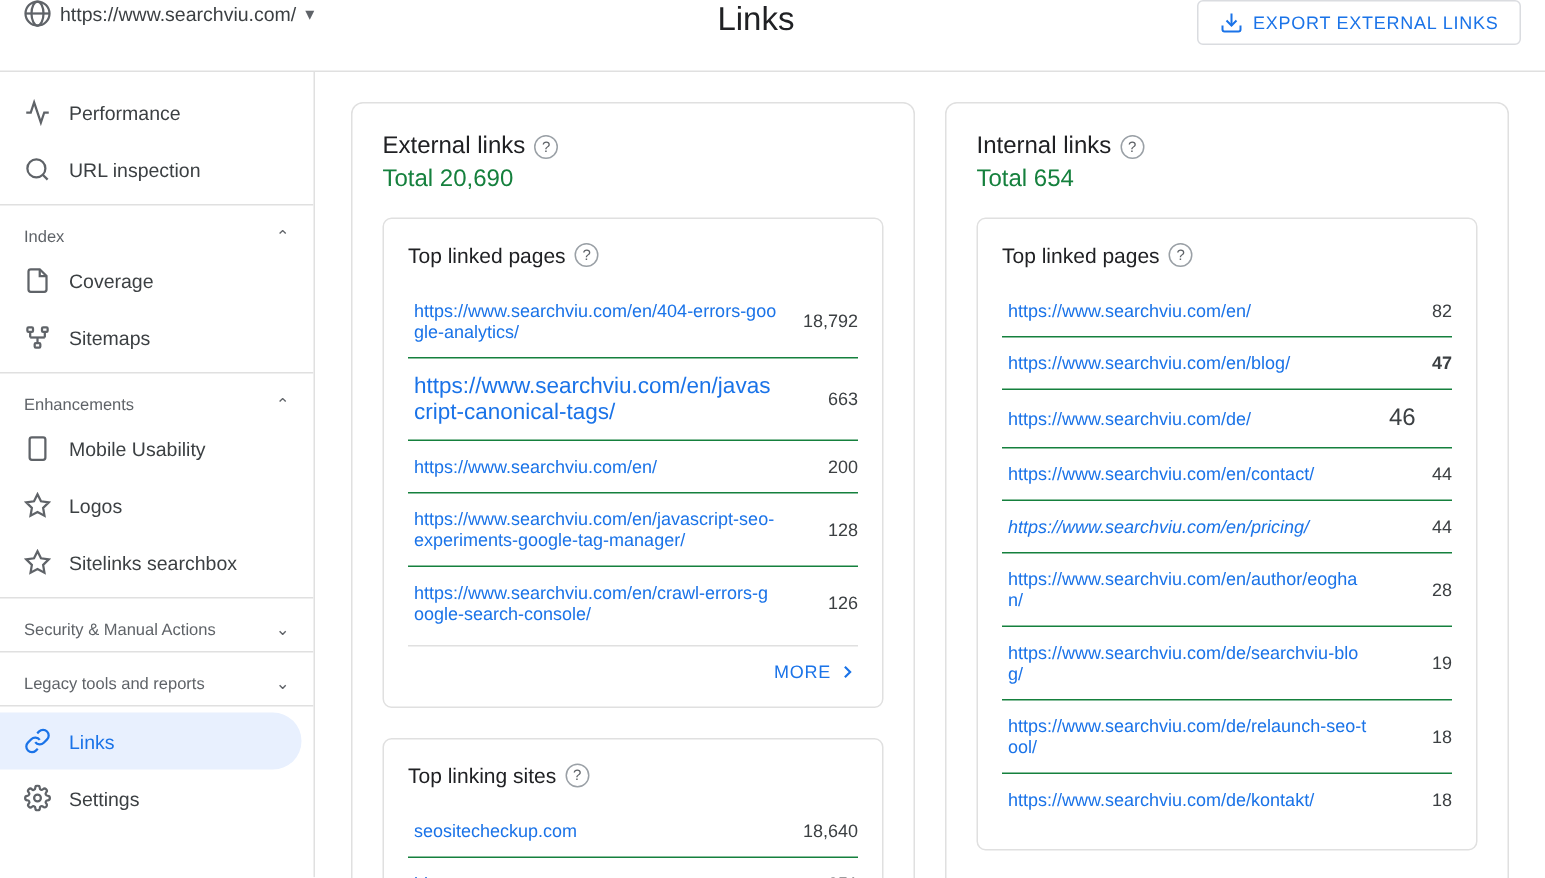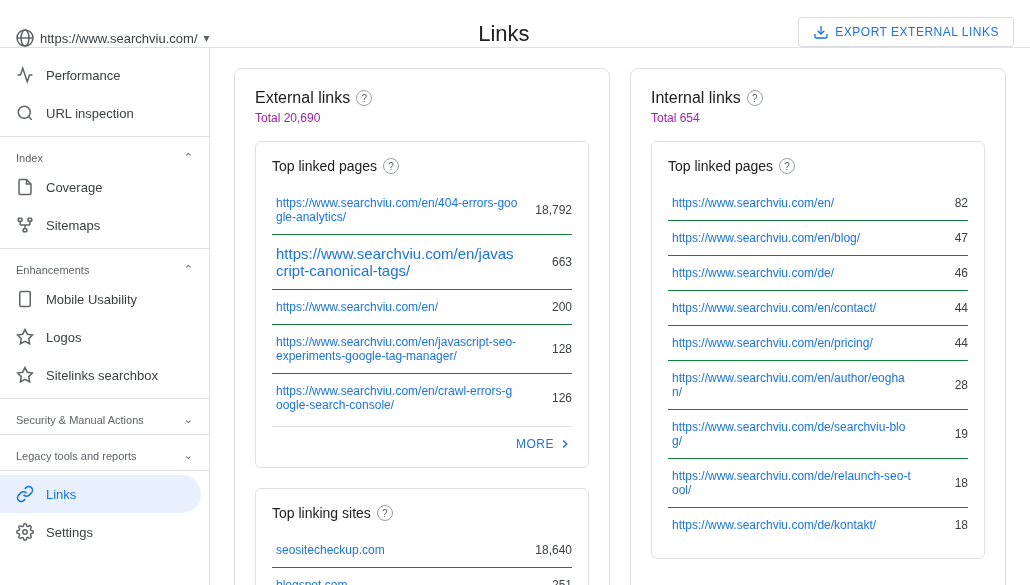--- a/index.html
+++ b/index.html
@@ -1,19 +1,19 @@
 <!DOCTYPE html>
 <html><head>
   <meta charset="utf-8">
   <style>
     * { margin: 0; padding: 0; box-sizing: border-box; }
     body { font-family: 'Google Sans', Arial, sans-serif; font-size: 13px; color: #3c4043; background: #fff; display: flex; flex-direction: column; height: 585px; overflow: hidden; }
 
     
-    .top-bar { display: flex; align-items: flex-end; justify-content: space-between; padding: 0 16px; height: 48px; border-bottom: 1px solid #e0e0e0; flex-shrink: 0; }
+    .top-bar { display: flex; align-items: flex-start; justify-content: space-between; padding: 0 16px; height: 48px; border-bottom: 1px solid #e0e0e0; flex-shrink: 0; }
     .top-bar-left { display: flex; align-items: center; gap: 6px; }
     .site-url { font-size: 13px; color: #3c4043; }
     .dropdown-arrow { color: #5f6368; font-size: 12px; cursor: pointer; }
     .top-bar-right { display: flex; align-items: center; gap: 8px; }
     .export-btn { display: flex; align-items: center; gap: 6px; padding: 6px 14px; border: 1px solid #dadce0; border-radius: 4px; font-size: 12px; font-weight: 500; color: #1a73e8; cursor: pointer; background: #fff; letter-spacing: 0.5px; }
 
     
     .main-layout { display: flex; flex: 1; overflow: hidden; }
 
     
@@ -26,21 +26,21 @@
 
     
     .content { flex: 1; overflow-y: auto; padding: 20px 24px; background: #fff; }
     .page-heading { font-size: 22px; font-weight: 400; color: #202124; }
 
     
     .cards-row { display: flex; gap: 20px; }
     .card { border: 1px solid #e0e0e0; border-radius: 8px; flex: 1; padding: 20px; min-width: 0; }
     .card-title-row { display: flex; align-items: center; gap: 6px; margin-bottom: 4px; }
     .card-title { font-size: 16px; font-weight: 500; color: #202124; }
-    .card-subtitle { font-size: 12px; color: #a21caf; margin-bottom: 16px; }
+    .card-subtitle { font-size: 16px; color: #15803d; margin-bottom: 16px; }
     .help-icon { width: 16px; height: 16px; border-radius: 50%; border: 1px solid #9aa0a6; display: inline-flex; align-items: center; justify-content: center; font-size: 10px; color: #5f6368; cursor: pointer; flex-shrink: 0; }
 
     
     .link-table { width: 100%; border-collapse: collapse; }
     .link-table tr { border-bottom: 1px solid #15803d; }
     .link-table tr:last-child { border-bottom: none; }
     .link-table td { padding: 10px 4px; font-size: 12px; }
     .link-table td:first-child { color: #1a73e8; }
     .link-table td:last-child { text-align: right; color: #3c4043; padding-right: 0; white-space: nowrap; min-width: 50px; }
 
@@ -289,32 +289,32 @@
             <span class="help-icon">?</span>
           </div>
           <table class="link-table">
             <tbody id="int-top-linked-tbody">
                 <tr>
                   <td style="color:#1a73e8;font-size:12px;word-break:break-all;">https://www.searchviu.com/en/</td>
                   <td style="text-align:right;font-size:12px;padding-left:8px;">82</td>
                 </tr>
                 <tr>
                   <td style="color:#1a73e8;font-size:12px;word-break:break-all;">https://www.searchviu.com/en/blog/</td>
-                  <td style="text-align:right;font-size:12px;padding-left:8px;">47</td>
+                  <td style="text-align:right;font-size:12px;padding-left:8px;font-weight:bold;">47</td>
                 </tr>
                 <tr>
                   <td style="color:#1a73e8;font-size:12px;word-break:break-all;">https://www.searchviu.com/de/</td>
-                  <td style="text-align:right;font-size:12px;padding-left:8px;">46</td>
+                  <td style="text-align:left;font-size:16px;padding-left:8px;">46</td>
                 </tr>
                 <tr>
                   <td style="color:#1a73e8;font-size:12px;word-break:break-all;">https://www.searchviu.com/en/contact/</td>
                   <td style="text-align:right;font-size:12px;padding-left:8px;">44</td>
                 </tr>
                 <tr>
-                  <td style="color:#1a73e8;font-size:12px;word-break:break-all;">https://www.searchviu.com/en/pricing/</td>
+                  <td style="color:#1a73e8;font-size:12px;word-break:break-all;font-style:italic;">https://www.searchviu.com/en/pricing/</td>
                   <td style="text-align:right;font-size:12px;padding-left:8px;">44</td>
                 </tr>
                 <tr>
                   <td style="color:#1a73e8;font-size:12px;word-break:break-all;">https://www.searchviu.com/en/author/eoghan/</td>
                   <td style="text-align:right;font-size:12px;padding-left:8px;">28</td>
                 </tr>
                 <tr>
                   <td style="color:#1a73e8;font-size:12px;word-break:break-all;">https://www.searchviu.com/de/searchviu-blog/</td>
                   <td style="text-align:right;font-size:12px;padding-left:8px;">19</td>
                 </tr>

